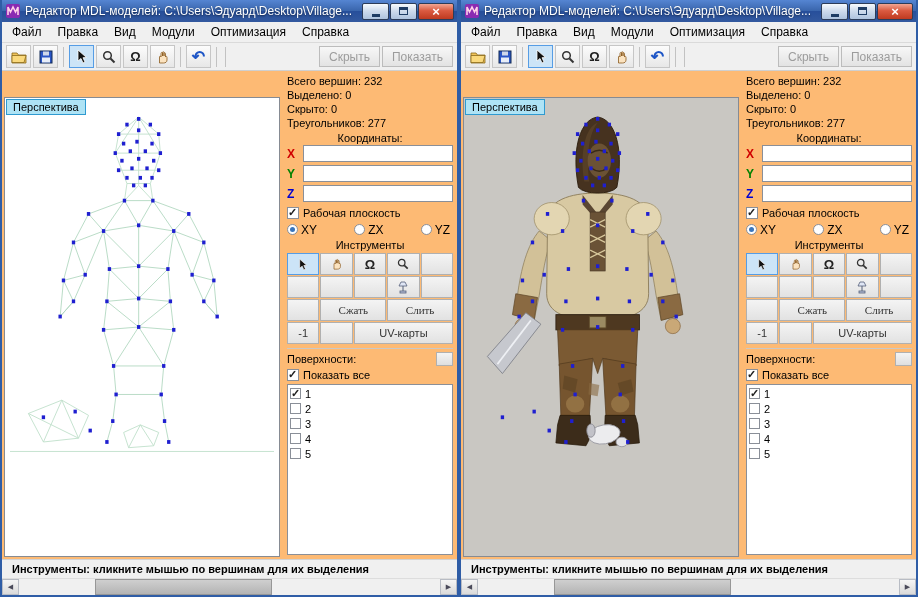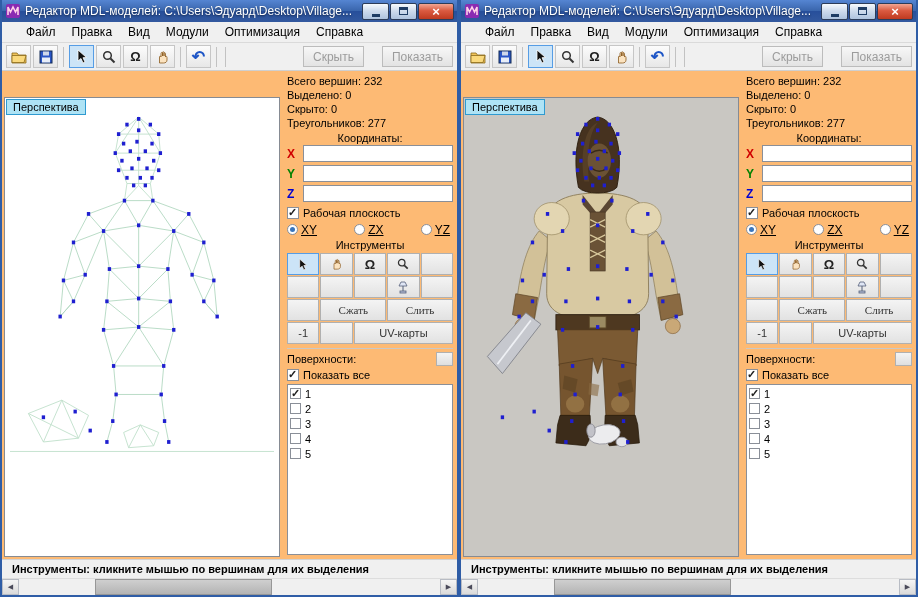--- a/index.html
+++ b/index.html
@@ -33,40 +33,40 @@
     display:flex; align-items:center; justify-content:center;
   }
   .win-btn.close {
     width:36px; background:linear-gradient(#f2a693,#da5a40 45%,#bf3a20);
     color:#fff; font-size:13px; font-weight:bold; line-height:1;
   }
   .glyph-min { width:8px; height:3px; background:#1e3c64; margin-top:8px; }
   .glyph-max { width:9px; height:8px; border:1px solid #1e3c64; border-top-width:3px; }
 
   .menubar {
-    flex:0 0 21px; display:flex; align-items:center; padding-left:16px;
+    flex:0 0 21px; display:flex; align-items:center; padding-left:2px;
     background:#f0f0f0; border-bottom:1px solid #dadada;
   }
   .menu-item { padding:2px 8px; cursor:default; }
 
   .toolbar {
     flex:0 0 28px; display:flex; align-items:center; gap:2px; padding:2px 4px;
     border-bottom:1px solid #cfcfcf; background:#f0f0f0;
   }
   .tb {
     width:25px; height:23px; padding:0; display:flex; align-items:center; justify-content:center;
     border:1px solid #c6c6c6; background:linear-gradient(#fcfcfc,#e7e7e7);
   }
   .tb.pressed { border:1px solid #569de5; background:#cce4f7; }
   .sep { width:1px; height:20px; background:#c2c2c2; margin:0 3px; }
   .omega { font-size:13px; font-weight:bold; color:#222; }
   .undo-glyph { font-size:16px; color:#1d55c6; font-weight:bold; line-height:1; }
   .txt-btn {
     height:21px; padding:0 9px; border:1px solid #bcbcbc; color:#9c9c9c;
-    background:linear-gradient(#f7f7f7,#e3e3e3); font-size:12px;margin-left:16px;
+    background:linear-gradient(#f7f7f7,#e3e3e3); font-size:12px;
   }
   .txt-btn.first { margin-left:auto; }
 
   
   .main { flex:1; display:flex; min-height:0; padding:2px; gap:2px; }
   .viewport {
     flex:1; min-width:0; position:relative;
     border:1px solid #868b93; background:#ffffff;margin-top:24px;
   }
   .window.right .viewport { background:#c9c7c2; }
@@ -81,21 +81,21 @@
   .stat { height:14px; line-height:14px; white-space:nowrap; }
   .coords-label { text-align:center; margin:2px 0 1px; }
   .coord-row { display:flex; align-items:center; gap:4px; margin-bottom:3px; }
   .ax { width:12px; font-weight:bold; font-size:12px; }
   .ax.x { color:#d00000; } .ax.y { color:#008000; } .ax.z { color:#0000d0; }
   .coord-row input { flex:1; min-width:0; height:17px; border:1px solid #8a8f98; background:#fff; padding:0 3px; font-size:11px; }
   .cb-row { display:flex; align-items:center; gap:4px; height:16px; }
   .cb { width:12px; height:12px; flex:0 0 12px; border:1px solid #8a8f98; background:#fff; position:relative; }
   .cb.checked::after { content:"✓"; position:absolute; left:0; top:-2px; font-size:11px; font-weight:bold; color:#222; }
   .radio-row { display:flex; justify-content:space-between; align-items:center; height:17px; padding-right:3px; }
-  .radio-row label { display:flex; align-items:center; gap:3px; font-size:12px;text-decoration:underline; }
+  .radio-row label { display:flex; align-items:center; gap:3px; font-size:12px; }
   .rb { width:11px; height:11px; border:1px solid #8a8f98; border-radius:50%; background:#fff; position:relative; }
   .rb.on::after { content:""; position:absolute; left:2px; top:2px; width:5px; height:5px; border-radius:50%; background:#3a76bc; }
   .tools-label { text-align:center; margin:1px 0 2px; }
   .tool-grid { display:grid; grid-template-columns:repeat(5,1fr); grid-auto-rows:22px; gap:1px; }
   .tg {
     border:1px solid #b0b0b0; background:linear-gradient(#f4f4f4,#e2e2e2);
     font-size:11px; padding:0; display:flex; align-items:center; justify-content:center; color:#333; overflow:hidden;
   }
   .tg.sel { border-color:#569de5; background:#cce4f7; }
   .tg.w2 { grid-column:span 2;font-family:Liberation Serif, serif; } .tg.w3 { grid-column:span 3; }

